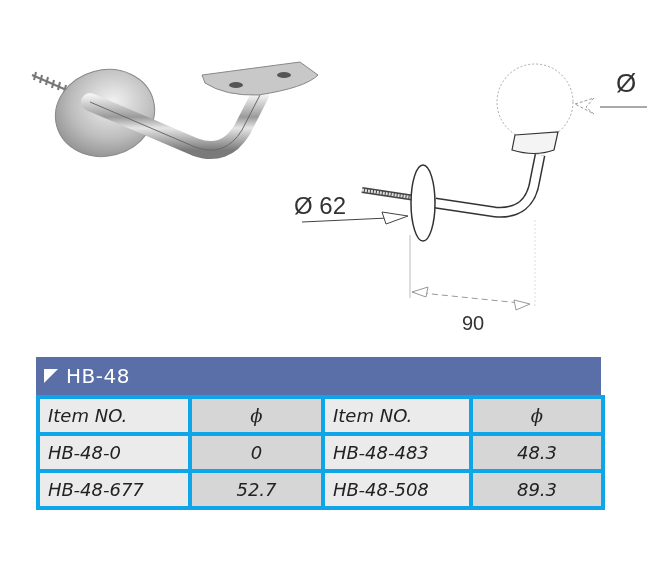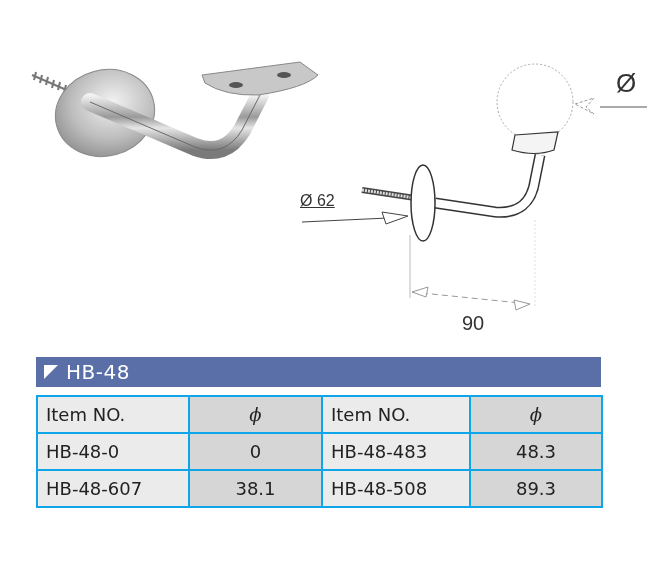--- a/index.html
+++ b/index.html
@@ -1,28 +1,28 @@
 <!DOCTYPE html>
 <html><head>
   <meta charset="utf-8">
   <style>
     html, body { margin: 0; padding: 0; background: #ffffff; }
     body { width: 671px; height: 568px; position: relative; overflow: hidden;
            font-family: "DejaVu Sans", sans-serif; }
     .photo { position: absolute; left: 20px; top: 50px; width: 320px; height: 180px; }
     .drawing { position: absolute; left: 290px; top: 40px; width: 370px; height: 300px; }
     .dim-label { position: absolute; font-family: "Liberation Sans", sans-serif; color: #333; }
-    .title-bar { position: absolute; left: 36px; top: 357px; width: 565px; height: 30px;
+    .title-bar { position: absolute; left: 36px; top: 357px; width: 565px; height: 38px;
                  background: #5a6ea8; color: #fff; display: flex; align-items: center; }
     .title-tri { width: 0; height: 0; margin-left: 8px; margin-right: 8px;
                  border-top: 14px solid #fff; border-right: 14px solid transparent; }
     .title-text { font-size: 20px; letter-spacing: 0.5px; }
     table.spec { position: absolute; left: 36px; top: 395px; border-collapse: collapse;
                  font-size: 18px; color: #222; }
-    table.spec td { border: 2px solid #0ea5e9; height: 37px; padding: 0 8px; box-sizing: border-box; }
+    table.spec td { border: 4px solid #0ea5e9; height: 37px; padding: 0 8px; box-sizing: border-box; font-style: italic; }
     td.item { background: #ebebeb; text-align: left; }
     td.val { background: #d6d6d6; text-align: center; }
     td.c1 { width: 152px; } td.c2 { width: 133px; } td.c3 { width: 148px; } td.c4 { width: 132px; }
     .phi { font-family: "DejaVu Serif", serif; font-style: italic; }
   </style>
 </head>
 <body>
 
 <div class="photo">
   <svg width="320" height="180" viewBox="0 0 320 180">
@@ -83,21 +83,21 @@
     <line x1="12" y1="182" x2="98" y2="178" stroke="#444" stroke-width="1.2"></line>
     <path d="M92 172 L118 176 L96 184 Z" fill="#fff" stroke="#444"></path>
 
     <line x1="120" y1="195" x2="120" y2="258" stroke="#bbb" stroke-width="1"></line>
     <line x1="245" y1="180" x2="245" y2="268" stroke="#ddd" stroke-width="1" stroke-dasharray="2 2"></line>
 
     <line x1="122" y1="252" x2="240" y2="264" stroke="#999" stroke-width="1" stroke-dasharray="6 4"></line>
     <path d="M122 252 L138 247 L136 257 Z" fill="#fff" stroke="#999"></path>
     <path d="M240 264 L224 260 L226 270 Z" fill="#fff" stroke="#999"></path>
   </svg>
-  <span class="dim-label" style="left:10px; top:152px; font-size:16px;text-decoration:underline;">Ø 62</span>
+  <span class="dim-label" style="left:4px; top:152px; font-size:24px;">Ø 62</span>
   <span class="dim-label" style="left:326px; top:28px; font-size:26px;">Ø</span>
   <span class="dim-label" style="left:172px; top:272px; font-size:20px;">90</span>
 </div>
 
 <div class="title-bar">
   <span class="title-tri"></span>
   <span class="title-text">HB-48</span>
 </div>
 
 <table class="spec">
@@ -108,19 +108,19 @@
     <td class="item c3">Item NO.</td>
     <td class="val c4 phi">ϕ</td>
   </tr>
   <tr>
     <td class="item c1">HB-48-0</td>
     <td class="val c2">0</td>
     <td class="item c3">HB-48-483</td>
     <td class="val c4">48.3</td>
   </tr>
   <tr>
-    <td class="item c1">HB-48-607</td>
-    <td class="val c2">38.1</td>
+    <td class="item c1">HB-48-677</td>
+    <td class="val c2">52.7</td>
     <td class="item c3">HB-48-508</td>
     <td class="val c4">89.3</td>
   </tr>
 </tbody>
   </table>
 
 </body></html>

